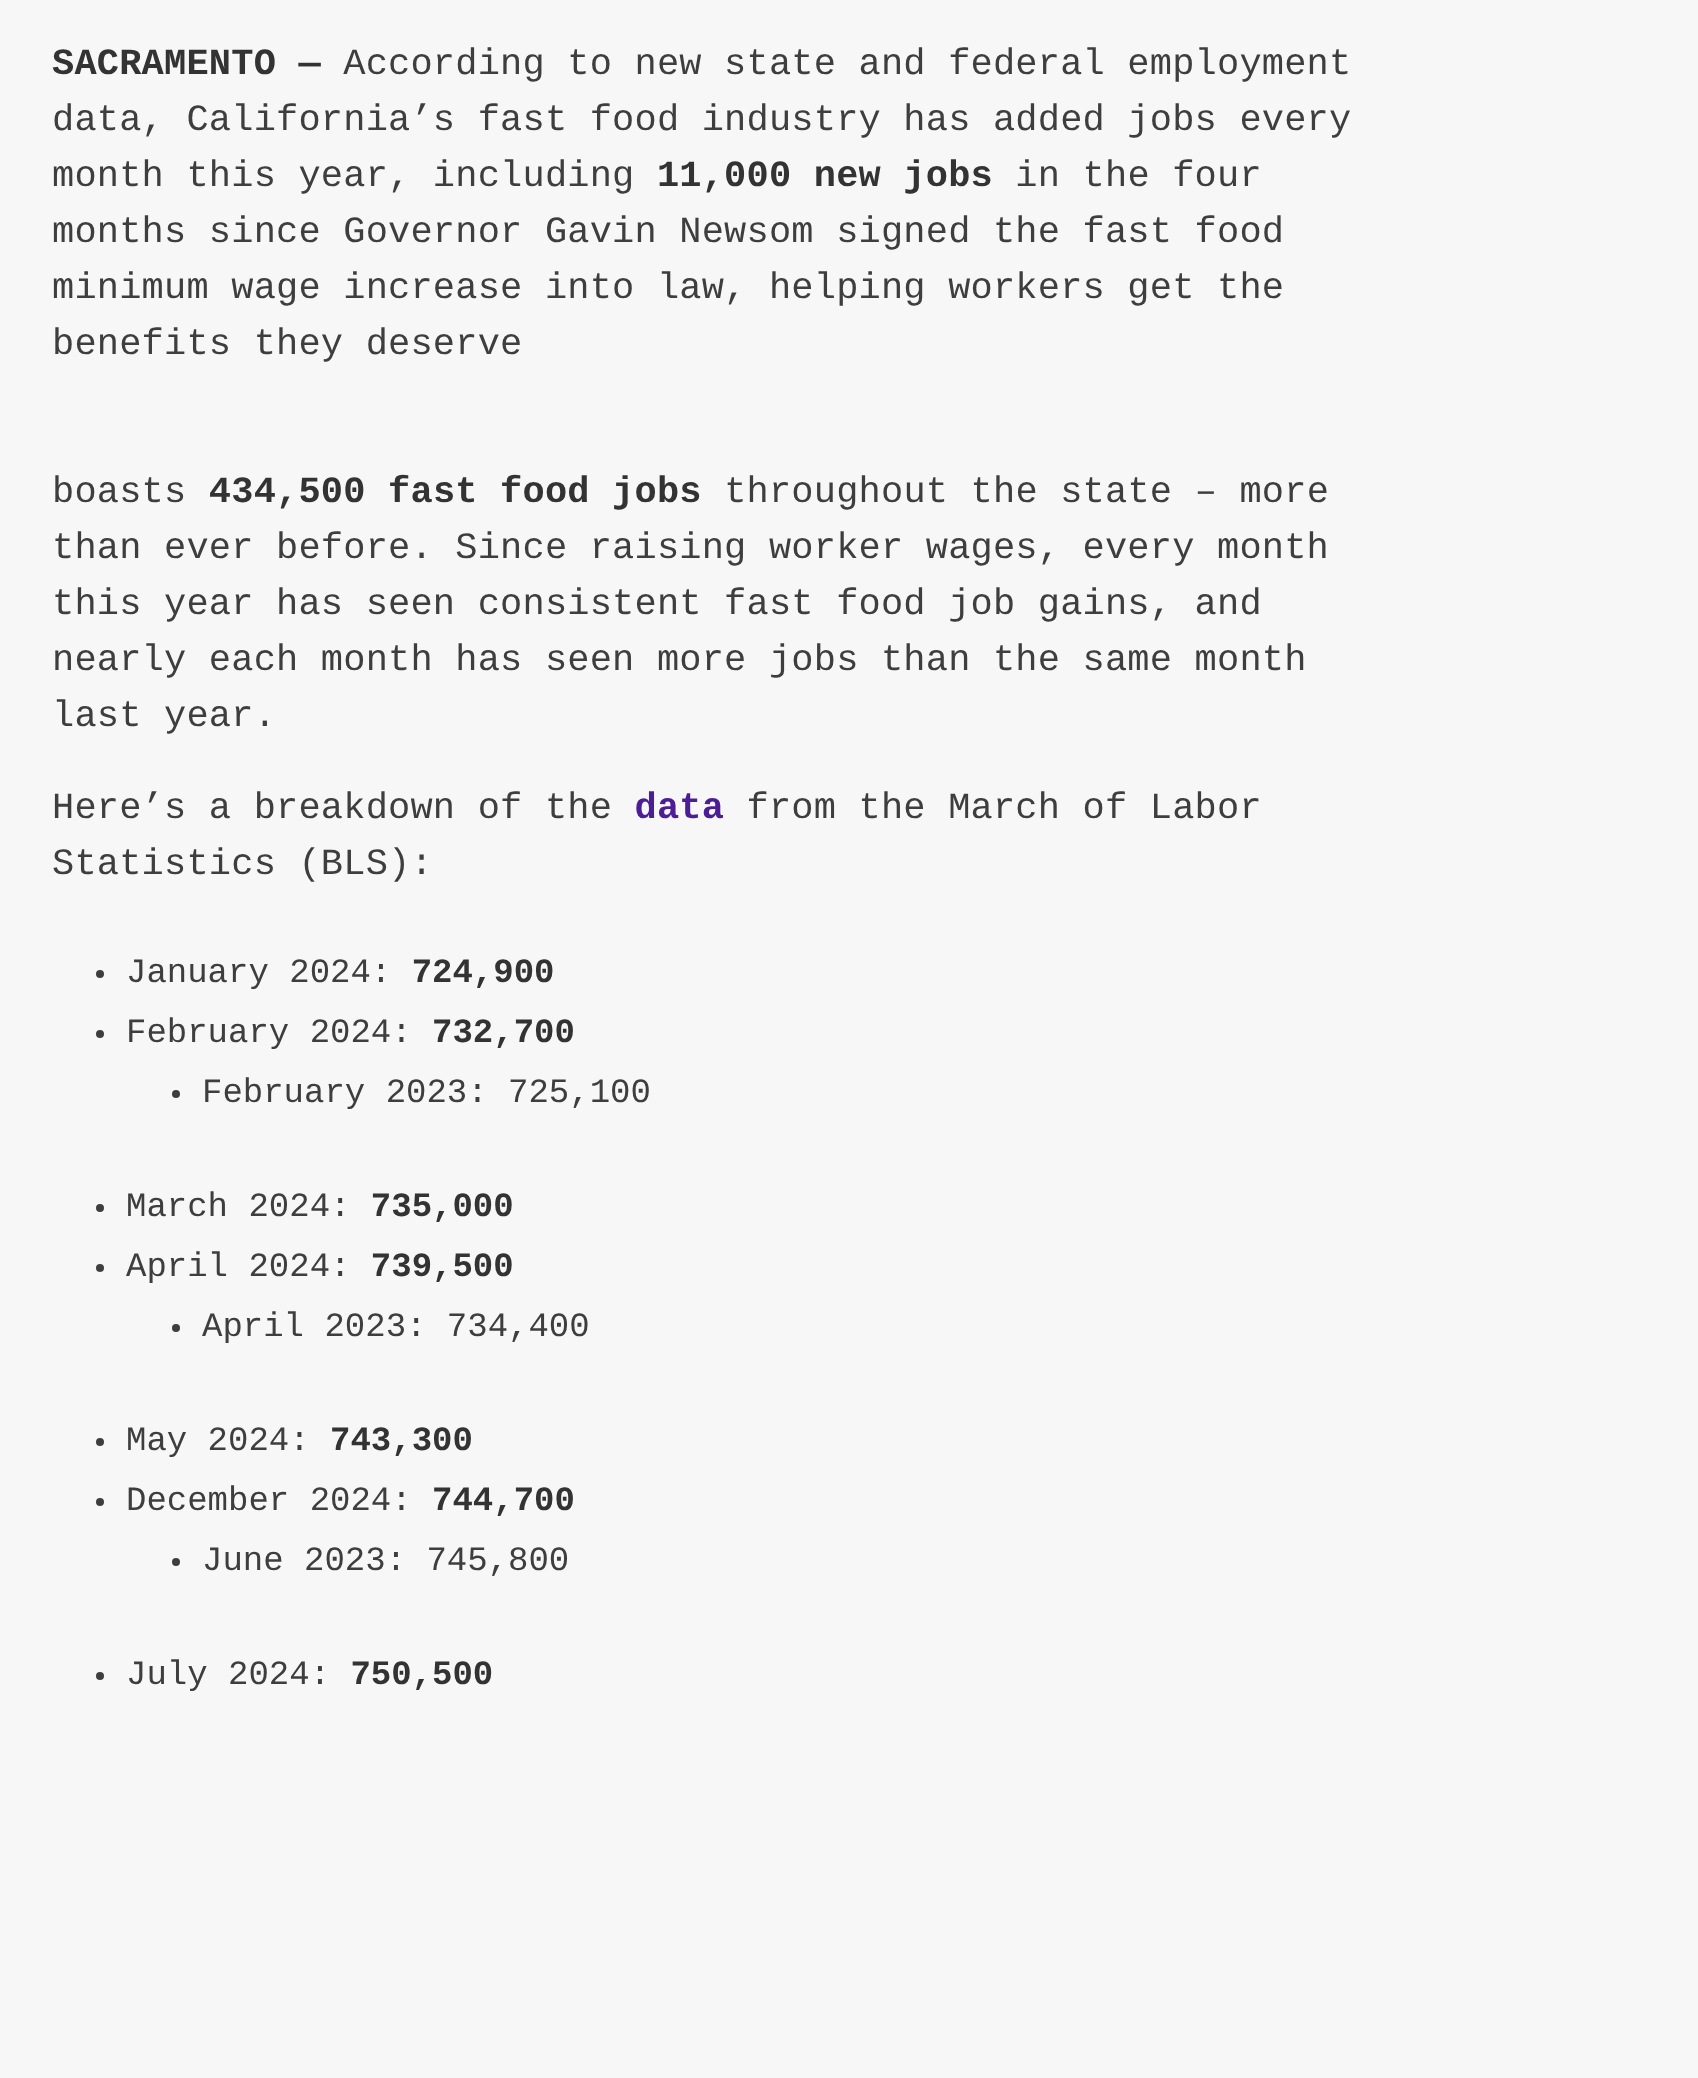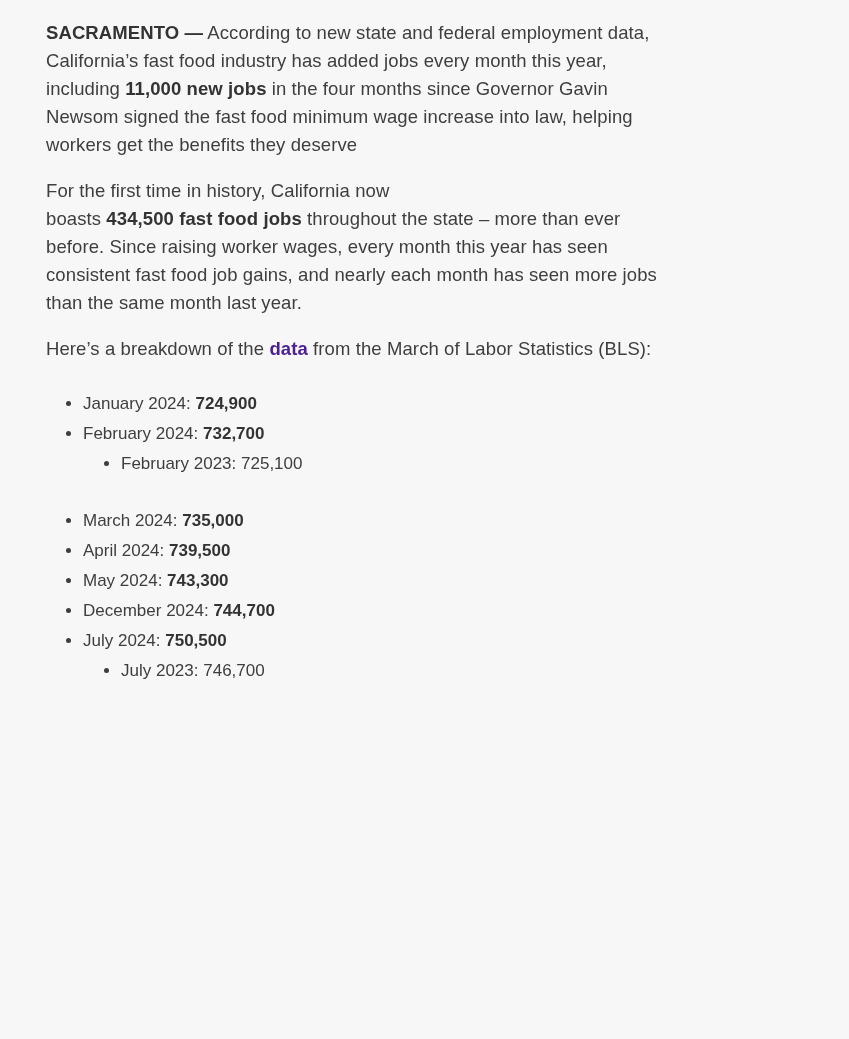--- a/index.html
+++ b/index.html
@@ -10,21 +10,22 @@
   body {
     width: 849px;
     height: 1039px;
     overflow: hidden;
     font-family: "Liberation Sans", "DejaVu Sans", sans-serif;
     color: #3e3e3e;
   }
   .article {
     box-sizing: border-box;
     width: 680px;
-    padding: 19px 0 0 46px;
+    padding: 19px 0 0 26px;
+    font-family: Liberation Mono, monospace;
   }
   .article p {
     margin: 0 0 18px 0;
     font-size: 18.5px;
     line-height: 28px;
     letter-spacing: 0.1px;
   }
   strong, b {
     font-weight: 700;
     color: #333333;
@@ -53,47 +54,50 @@
     margin-bottom: 0;
   }
 </style>
 </head>
 <body>
 
 <div class="article">
 
   <p><strong>SACRAMENTO —</strong><span> According to new state and federal employment data, California’s fast food industry has added jobs every month this year, including </span><strong>11,000 new jobs</strong><span> in the four months since Governor Gavin Newsom signed the fast food minimum wage increase into law, helping workers get the benefits they deserve</span></p>
 
-  <p><span>For the first time in history, California now</span><br><span>boasts </span><strong>434,500 fast food jobs</strong><span> throughout the state – more than ever before. Since raising worker wages, every month this year has seen consistent fast food job gains, and nearly each month has seen more jobs than the same month last year.</span></p>
+  <p><br><span>boasts </span><strong>434,500 fast food jobs</strong><span> throughout the state – more than ever before. Since raising worker wages, every month this year has seen consistent fast food job gains, and nearly each month has seen more jobs than the same month last year.</span></p>
 
   <p><span>Here’s a breakdown of the </span><a class="inline-link" href="#">data</a><span> from the March of Labor Statistics (BLS):</span></p>
 
   <ul class="breakdown-list">
 
     <li><span>January 2024: </span><strong>724,900</strong>
     </li>
 
     <li><span>February 2024: </span><strong>732,700</strong>
       <ul>
           <li><span>February 2023: 725,100</span></li>
         </ul>
     </li>
 
     <li><span>March 2024: </span><strong>735,000</strong>
     </li>
 
     <li><span>April 2024: </span><strong>739,500</strong>
+      <ul>
+          <li><span>April 2023: 734,400</span></li>
+        </ul>
     </li>
 
     <li><span>May 2024: </span><strong>743,300</strong>
     </li>
 
     <li><span>December 2024: </span><strong>744,700</strong>
+      <ul>
+          <li><span>June 2023: 745,800</span></li>
+        </ul>
     </li>
 
     <li><span>July 2024: </span><strong>750,500</strong>
-      <ul>
-          <li><span>July 2023: 746,700</span></li>
-        </ul>
     </li>
 
   </ul>
 </div>
 
 </body></html>

